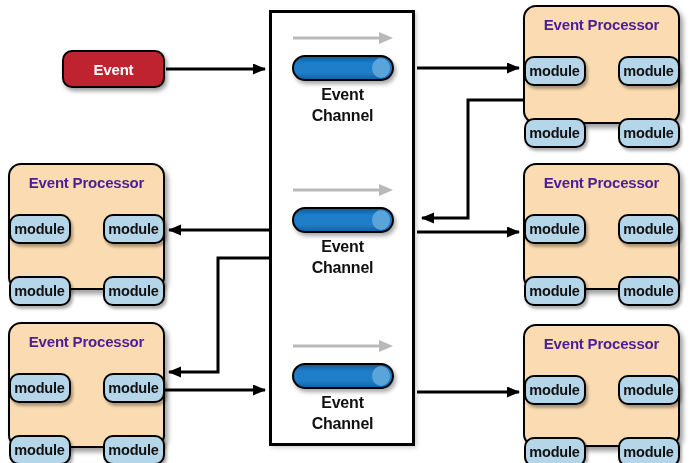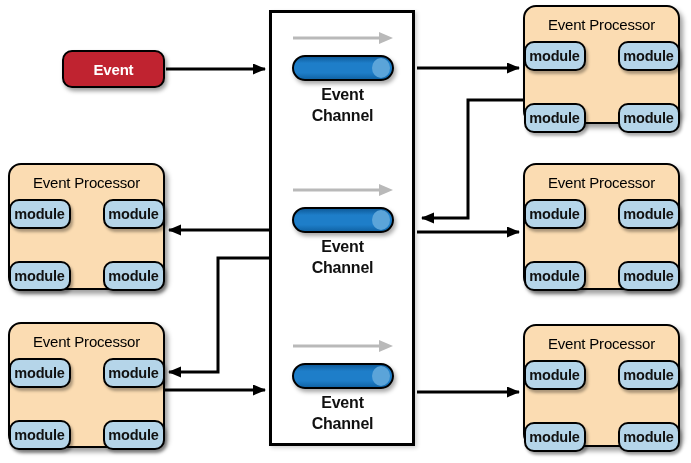--- a/index.html
+++ b/index.html
@@ -39,24 +39,24 @@
   }
   
   .processor{
     position:absolute;box-sizing:border-box;
     background:#fbdcb2;border:2.5px solid #000;border-radius:13px;
     box-shadow:3px 4px 5px rgba(0,0,0,0.38);
     display:flex;flex-direction:column;align-items:center;
     padding-top:7px;
   }
   .proc-title{
-    font-size:15px;font-weight:400;color:#000000;line-height:22px;
+    font-size:15px;font-weight:700;color:#4c1d95;line-height:22px;
   }
   .module-grid{
-    margin-top:5px;
+    margin-top:20px;
     display:grid;grid-template-columns:62px 62px;grid-auto-rows:30px;
     column-gap:10px;row-gap:11px;gap:32px;
   }
   .module{
     box-sizing:border-box;background:#b5d5e9;border:2.5px solid #000;
     border-radius:10px;display:flex;align-items:center;justify-content:center;
     font-size:14.5px;font-weight:600;color:#111;
     box-shadow:2px 3px 3px rgba(0,0,0,0.32);
   }
   

